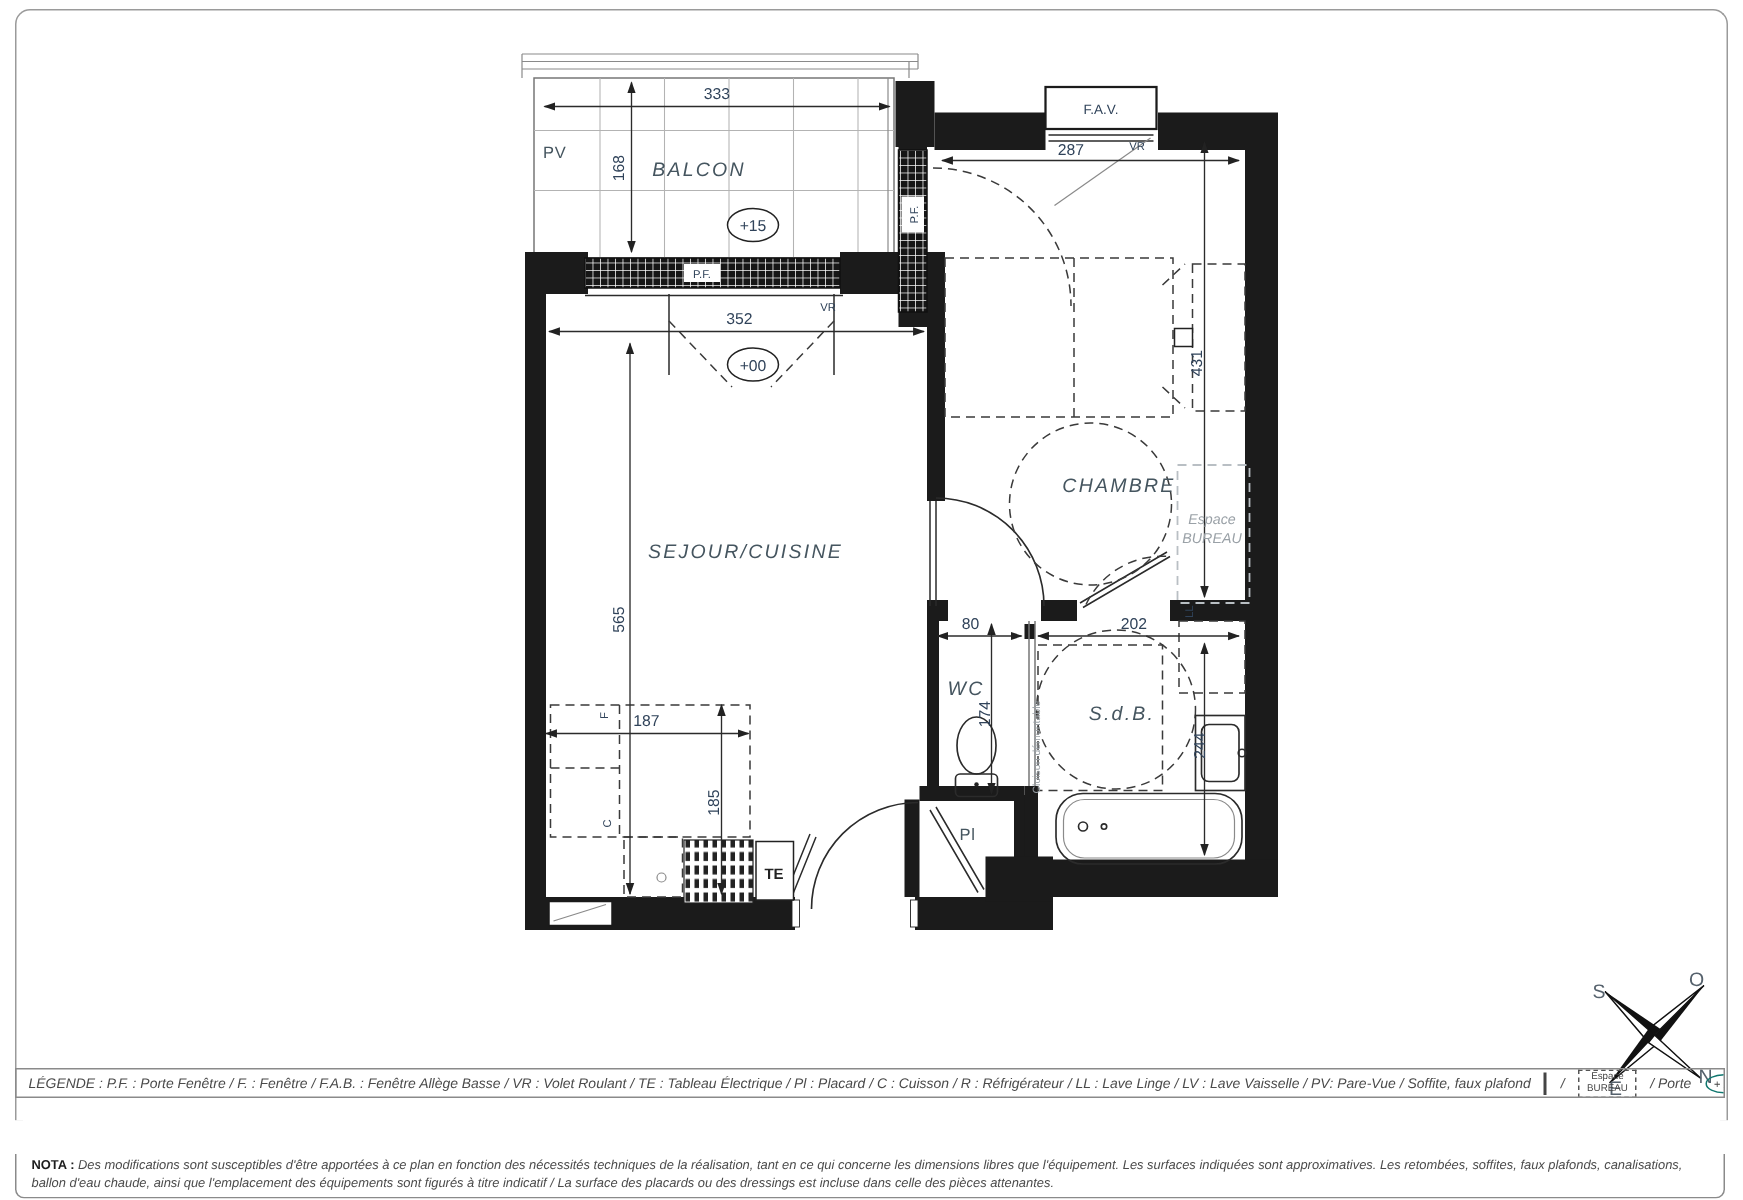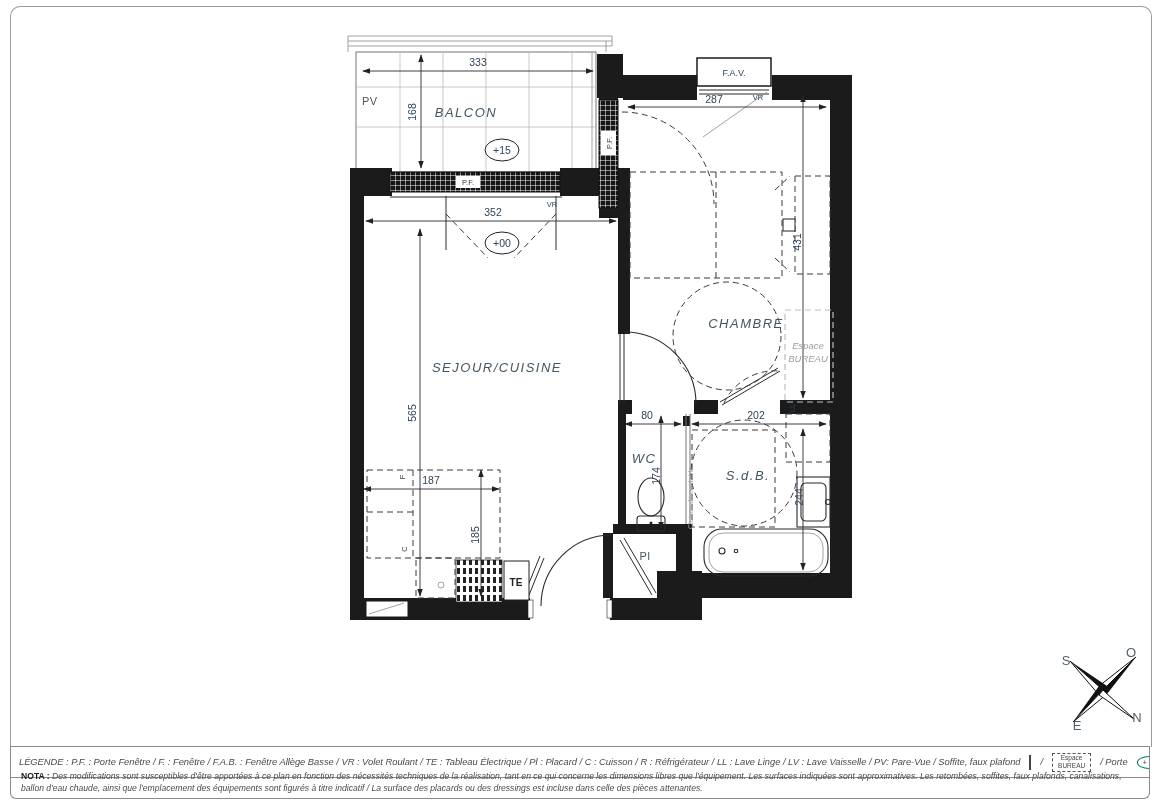--- a/index.html
+++ b/index.html
@@ -17,21 +17,21 @@
   .t-bold{font-size:10px;font-weight:bold;fill:#222;}
   .t-compass{font-size:13px;fill:#55616c;}
   .wall{fill:#1b1b1b;stroke:none;}
   .ln{stroke:#2b2b2b;stroke-width:1;fill:none;}
   .thin{stroke:#8a8a8a;stroke-width:.8;fill:none;}
   .tile{stroke:#b3b3b3;stroke-width:.7;fill:none;}
   .dash{stroke:#3a3a3a;stroke-width:1;fill:none;stroke-dasharray:6 4;}
   .dashg{stroke:#b9bfc4;stroke-width:1.2;fill:none;stroke-dasharray:6 4;}
   .dim{stroke:#2b2b2b;stroke-width:.9;fill:none;}
   .fix{stroke:#2b2b2b;stroke-width:1.1;fill:none;}
-  .legend-row{position:absolute;left:10px;top:746px;width:1140px;height:32px;
+  .legend-row{position:absolute;left:10px;top:712px;width:1140px;height:20px;
       border:1.2px solid #8a8a8a;box-sizing:border-box;display:flex;align-items:center;
       padding:0 8px;gap:9px;white-space:nowrap;overflow:hidden;}
   .legend-row .txt{font-size:9.3px;font-style:italic;color:#4a4a4a;}
   .hatch-swatch{display:inline-block;width:24px;height:13px;border:1px solid #444;
       background:repeating-linear-gradient(135deg,#fff 0 2px,#333 2px 4px);}
   .espace-box{display:inline-block;border:1px dashed #555;padding:0 5px;line-height:1;
       text-align:center;color:#444;font-size:6.5px;}
   .espace-box div{padding:1px 0;}
   .niveau-oval{display:inline-block;border:1px solid #0f766e;border-radius:50%;
       padding:1px 5px;font-size:7.5px;font-style:italic;color:#444;}

